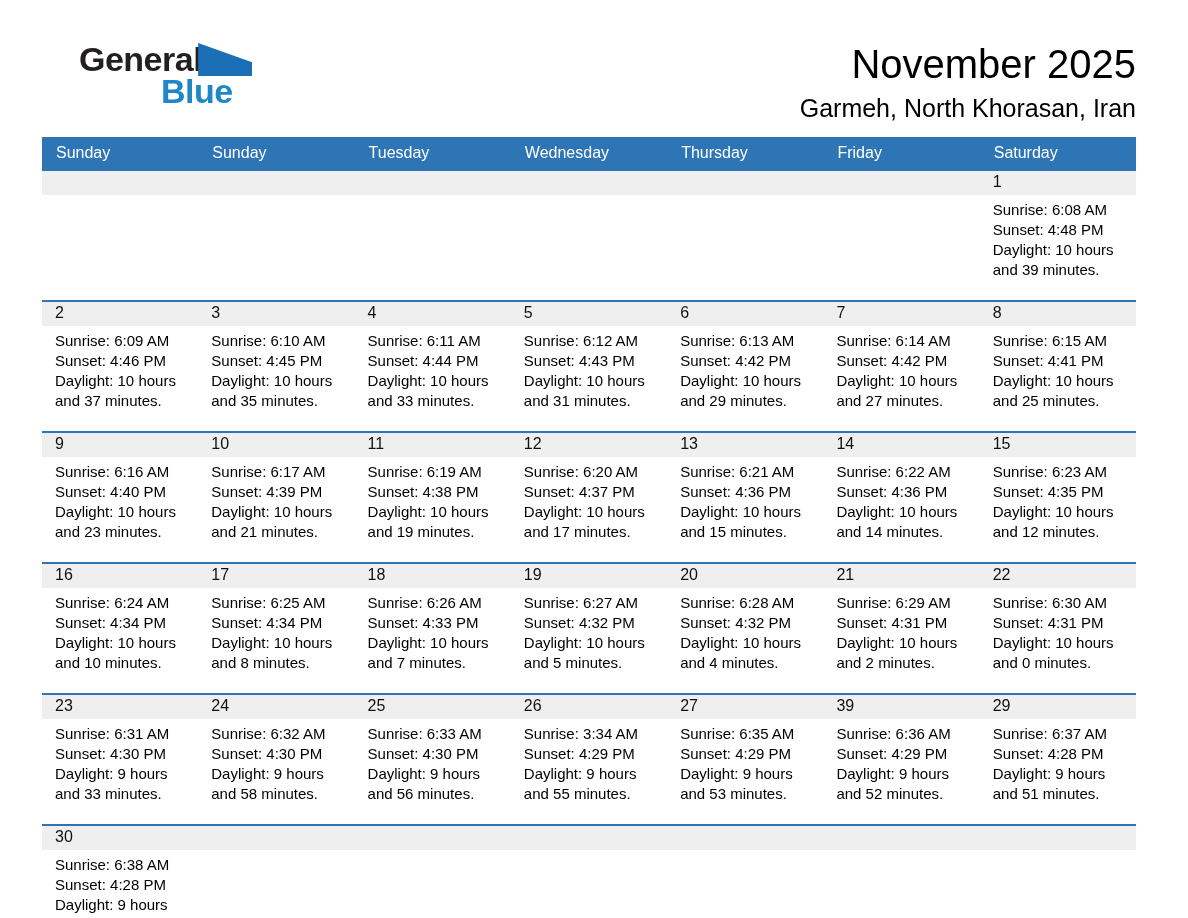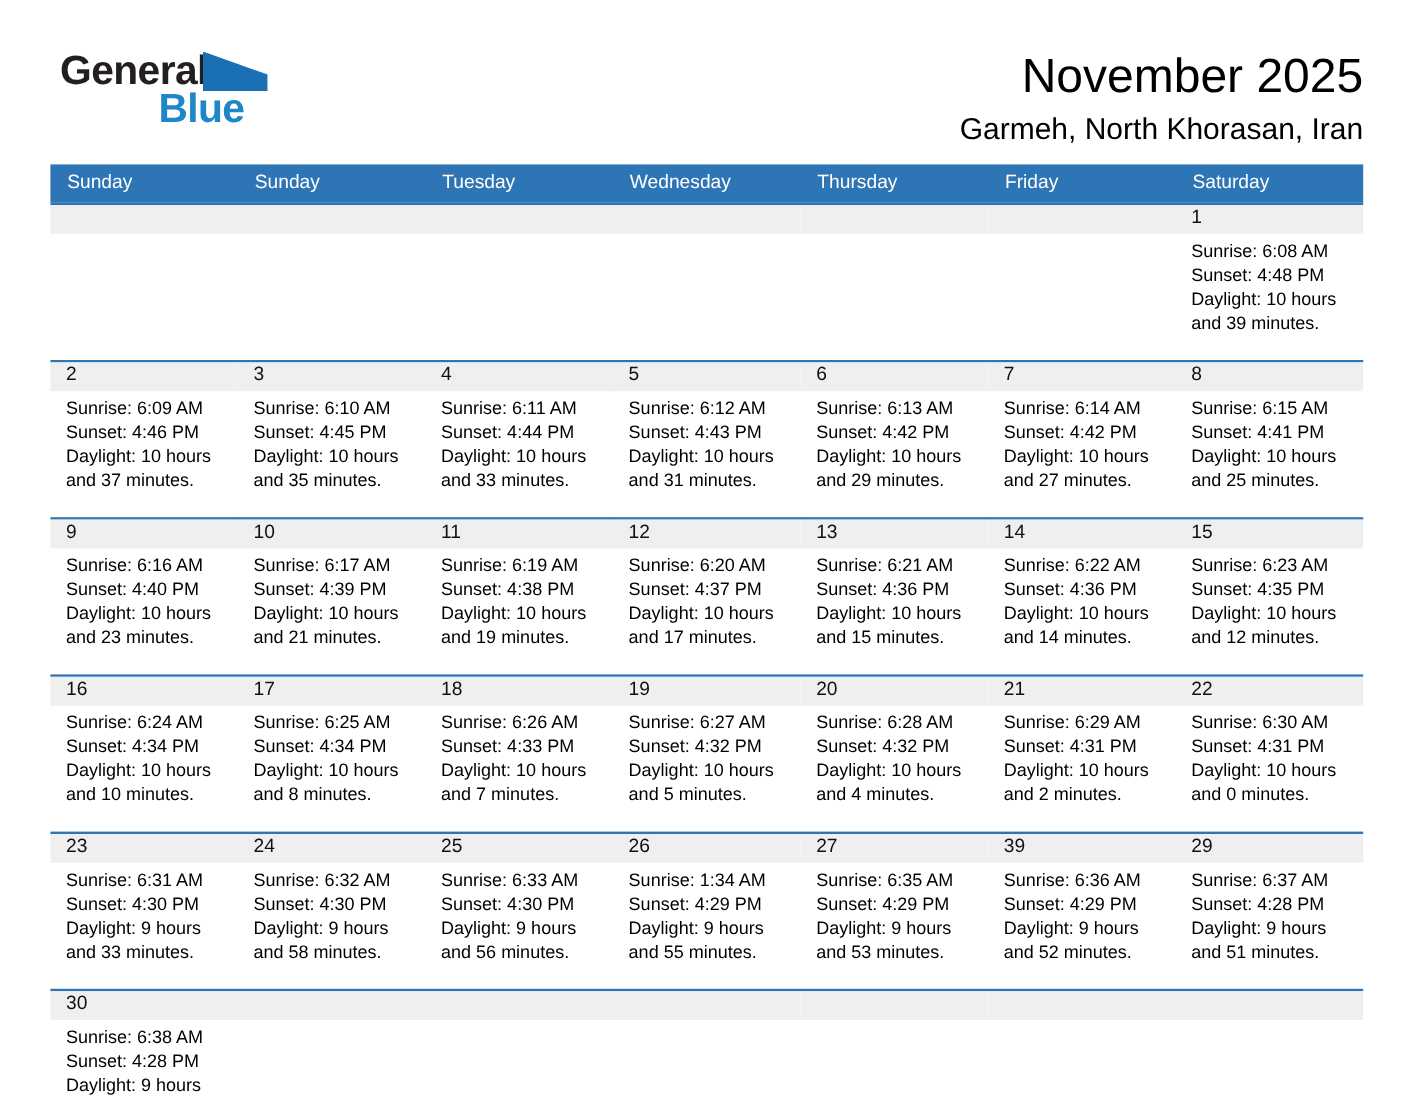--- a/index.html
+++ b/index.html
@@ -8,20 +8,21 @@
     position:relative;
     width:1188px; height:918px;
     background:#ffffff;
     font-family:"Liberation Sans", sans-serif;
     overflow:hidden;
   }
   
   .topbar {
     display:flex; justify-content:space-between; align-items:flex-start;
     padding:42px 52px 14px 50px;
+    margin-left:29px;
   }
   .logo { position:relative; width:240px; }
   .logo-line1 { display:flex; align-items:flex-end; }
   .logo-general {
     font-size:34px; font-weight:700; letter-spacing:-0.5px;
     color:#231f20; line-height:1;
   }
   .logo-triangle {
     width:54px; height:33px; margin-left:-4px;
     background:var(--triangle-blue,#1a6fb5);
@@ -342,21 +343,21 @@
             <div class="day-body">
               <div>Sunrise: 6:33 AM</div>
               <div>Sunset: 4:30 PM</div>
               <div>Daylight: 9 hours</div>
               <div>and 56 minutes.</div>
             </div>
           </div>
           <div class="cell">
             <div class="day-num">26</div>
             <div class="day-body">
-              <div>Sunrise: 1:34 AM</div>
+              <div>Sunrise: 3:34 AM</div>
               <div>Sunset: 4:29 PM</div>
               <div>Daylight: 9 hours</div>
               <div>and 55 minutes.</div>
             </div>
           </div>
           <div class="cell">
             <div class="day-num">27</div>
             <div class="day-body">
               <div>Sunrise: 6:35 AM</div>
               <div>Sunset: 4:29 PM</div>

